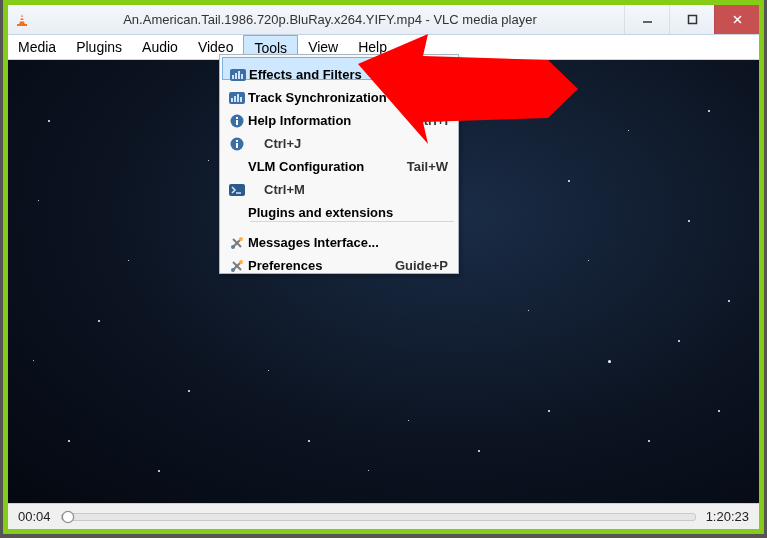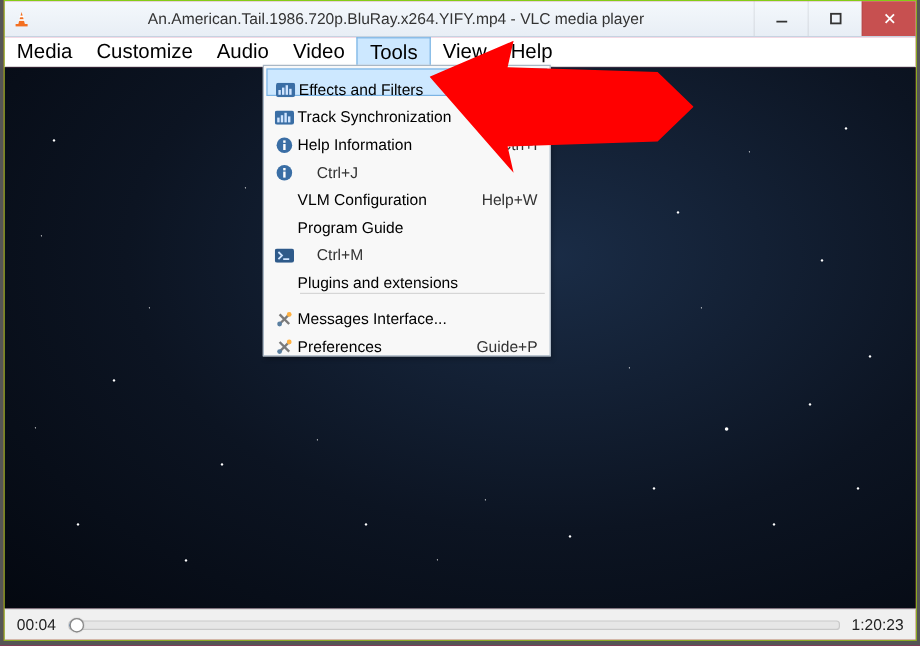--- a/index.html
+++ b/index.html
@@ -11,22 +11,22 @@
     height: 538px;
     overflow: hidden;
     position: relative;
   }
   
   .window {
     position: absolute;
     left: 3px; top: 0;
     width: 761px;
     height: 534px;
-    background: #be185d;
-    border: 1px solid #84cc16;
+    background: #000000;
+    border: 5px solid #84cc16;
     display: flex;
     flex-direction: column;
   }
   
   .titlebar {
     height: 30px;
     background: linear-gradient(#f4f8fc, #e8eef5);
     border-bottom: 1px solid #c6d3e1;
     display: flex;
     align-items: center;
@@ -62,21 +62,21 @@
   }
   .win-btn.close svg { stroke: #fff; }
 
   
   .menubar {
     height: 25px;
     border-bottom: 1px solid #d6d6d6;
     display: flex;
     align-items: stretch;
     background: #fff;
-    font-size: 17px;
+    font-size: 14px;
     color: #000;
   }
   .menubar .menu-item {
     padding: 0 10px;
     display: flex;
     align-items: center;
     cursor: pointer;
   }
   .menubar .menu-item.open {
     background: #cde8ff;
@@ -149,20 +149,21 @@
     font-size: 13px;
     z-index: 100;
   }
   .drop-row {
     display: flex;
     align-items: center;
     height: 23px;
     padding: 12px 8px 0 4px;
     cursor: pointer;
     white-space: nowrap;
+    font-weight: bold;
   }
   .drop-row.highlight {
     background: #cde8ff;
     border: 1px solid #7bb3e3;
   }
   .drop-icon {
     width: 22px;
     display: flex;
     align-items: center;
     justify-content: center;
@@ -218,21 +219,21 @@
           </svg>
       </div>
     </div>
   </div>
 
   <div class="menubar">
     <div class="menu-item">
         <span>Media</span>
       </div>
     <div class="menu-item">
-        <span>Customize</span>
+        <span>Plugins</span>
       </div>
     <div class="menu-item">
         <span>Audio</span>
       </div>
     <div class="menu-item">
         <span>Video</span>
       </div>
     <div class="menu-item open">
         <span>Tools</span>
       </div>
@@ -329,25 +330,21 @@
           <circle cx="7" cy="7" r="6.5" fill="#3a6ea5"></circle>
           <rect x="6" y="6" width="2" height="5" fill="#fff"></rect>
           <rect x="6" y="3" width="2" height="2" fill="#fff"></rect>
         </svg>
       </span>
       <span class="drop-shortcut">Ctrl+J</span>
     </div>
     <div class="drop-row">
       <span class="drop-icon"></span>
       <span class="drop-label">VLM Configuration</span>
-      <span class="drop-shortcut">Help+W</span>
-    </div>
-    <div class="drop-row">
-      <span class="drop-icon"></span>
-      <span class="drop-label">Program Guide</span>
+      <span class="drop-shortcut">Tail+W</span>
     </div>
     <div class="drop-row">
       <span class="drop-icon">
         <svg width="16" height="12" viewBox="0 0 16 12">
           <rect x="0" y="0" width="16" height="12" rx="2" fill="#2e5a8a"></rect>
           <polyline points="3,3 6,6 3,9" fill="none" stroke="#cfe4ff" stroke-width="1.5"></polyline>
           <line x1="7" y1="9" x2="12" y2="9" stroke="#cfe4ff" stroke-width="1.5"></line>
         </svg>
       </span>
       <span class="drop-shortcut">Ctrl+M</span>

